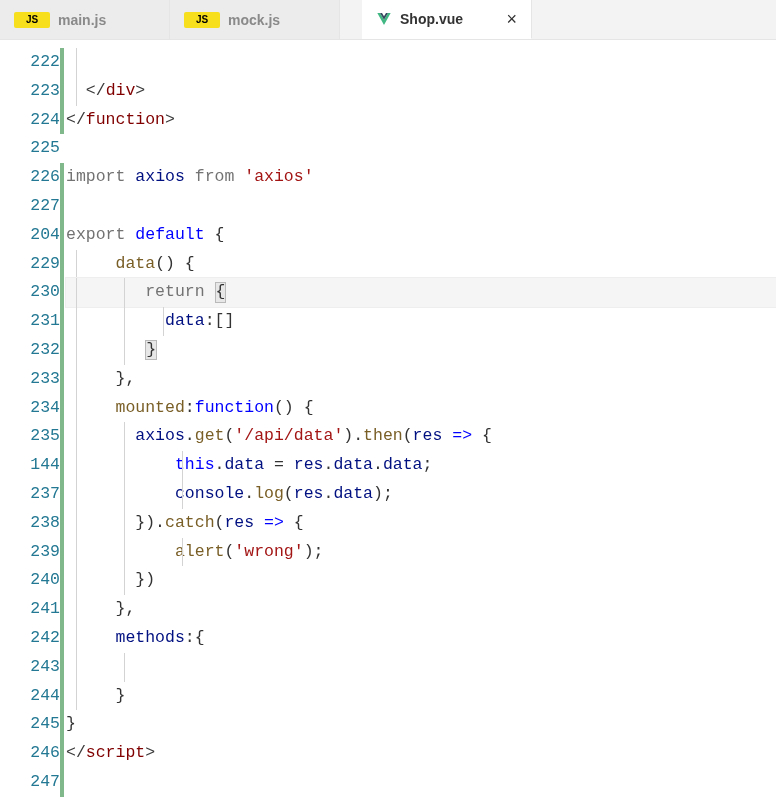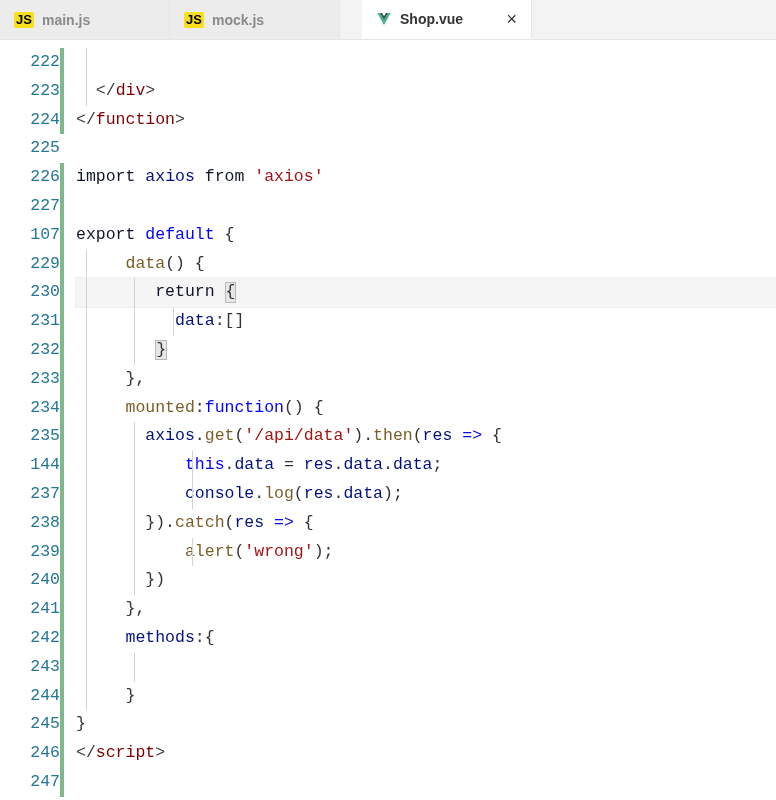--- a/index.html
+++ b/index.html
@@ -35,22 +35,22 @@
     .tab.active {
       background:#fff;
       color:#333;
       border-top:0;
       border-bottom:1px solid #fff;
       margin-left:22px;
     }
     .tab .label { flex:0 0 auto;font-weight:bold; }
     .tab .close { margin-left:auto; color:#333; font-weight:200; font-size:18px; line-height:1;}
     .icon-js {
-      width:20px; height:16px; display:inline-flex; align-items:center; justify-content:center;
-      background:#f7df1e; color:#000; font-size:13px; font-weight:700; border-radius:2px;
+      width:36px; height:16px; display:inline-flex; align-items:center; justify-content:center;
+      background:#f7df1e; color:#000; font-size:10px; font-weight:700; border-radius:2px;
       font-family: Arial,sans-serif;
     }
     .icon-vue {
       width:16px; height:16px;
     }
     
     .editor {
       display:flex;
       font-size:16.5px;
       line-height:28.8px;
@@ -67,21 +67,21 @@
       width:4px;
     }
     .mod-bar .seg {
       height:28.8px;
     }
     .mod-bar .seg.on {
       background:#81b88b;
     }
     .code {
       flex:1 1 auto;
-      padding-left:12px;
+      padding-left:2px;
       position:relative;
     }
     .line {
       height:28.8px;
       white-space:pre;
       position:relative;
     }
     .line.current {
       background:#f5f5f5;
       outline:1px solid #eeeeee;
@@ -93,21 +93,21 @@
       top:0; bottom:0;
       border-left:1px solid #d3d3d3;
     }
     .ig1 { left:10px;}     
     .ig2 { left:58px;}     
     .ig3 { left:97px;}     
     .ig4 { left:116px;}    
     
     .t-tag   { color:#800000; }
     .t-pun   { color:#3b3b3b; }
-    .t-kw    { color:#0f172a;text-align:center; }  
+    .t-kw    { color:#737373;text-align:center; }  
     .t-kw2   { color:#0000ff; }  
     .t-var   { color:#001080; }
     .t-str   { color:#a31515; }
     .t-call  { color:#795e26; }
     .t-prop  { color:#001080; }
     .t-bracket { background:#e7e7e7; border:1px solid #b9b9b9; display:inline-block; line-height:1.1; padding:0 0px;}
   </style>
 </head>
 <body>
 
@@ -133,21 +133,21 @@
 </div>
 
 <div class="editor">
   <div class="gutter">
     <div class="ln">222</div>
     <div class="ln">223</div>
     <div class="ln">224</div>
     <div class="ln">225</div>
     <div class="ln">226</div>
     <div class="ln">227</div>
-    <div class="ln">107</div>
+    <div class="ln">204</div>
     <div class="ln">229</div>
     <div class="ln">230</div>
     <div class="ln">231</div>
     <div class="ln">232</div>
     <div class="ln">233</div>
     <div class="ln">234</div>
     <div class="ln">235</div>
     <div class="ln">144</div>
     <div class="ln">237</div>
     <div class="ln">238</div>

